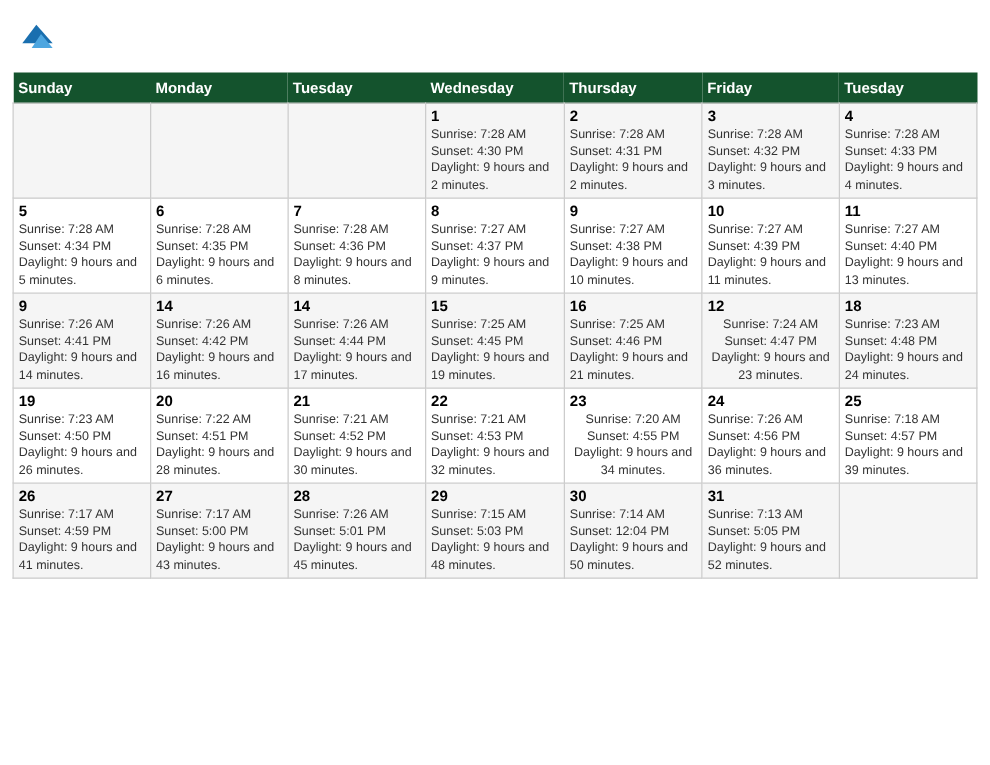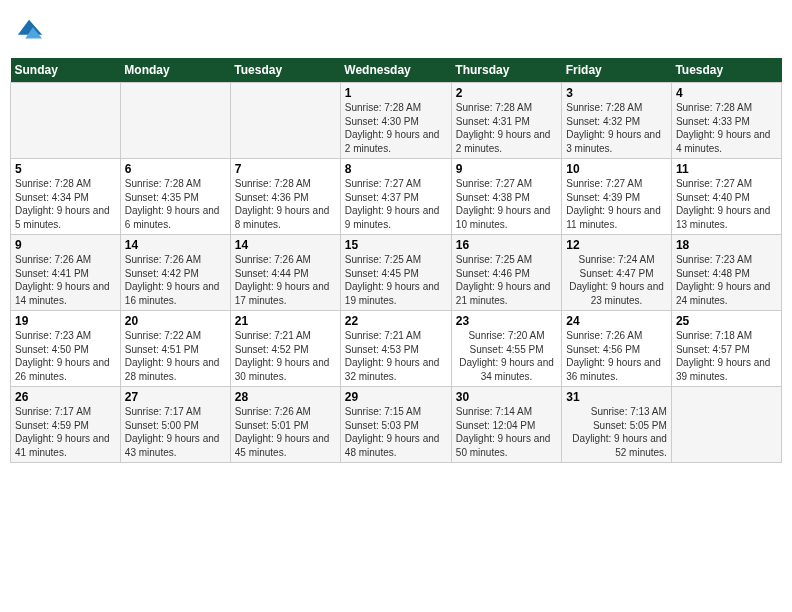--- a/index.html
+++ b/index.html
@@ -308,20 +308,20 @@
 Daylight: 9 hours and 48 minutes.</div>
         </td>
         <td>
           <span class="day-num">30</span>
           <div class="day-info" style="white-space: pre-line;">Sunrise: 7:14 AM
 Sunset: 12:04 PM
 Daylight: 9 hours and 50 minutes.</div>
         </td>
         <td>
           <span class="day-num">31</span>
-          <div class="day-info" style="white-space: pre-line; text-align: right;">Sunrise: 7:13 AM
+          <div class="day-info" style="white-space: pre-line;">Sunrise: 7:13 AM
 Sunset: 5:05 PM
 Daylight: 9 hours and 52 minutes.</div>
         </td>
         <td class="empty"></td>
       </tr>
     </tbody>
 </table>
 
 </body></html>

